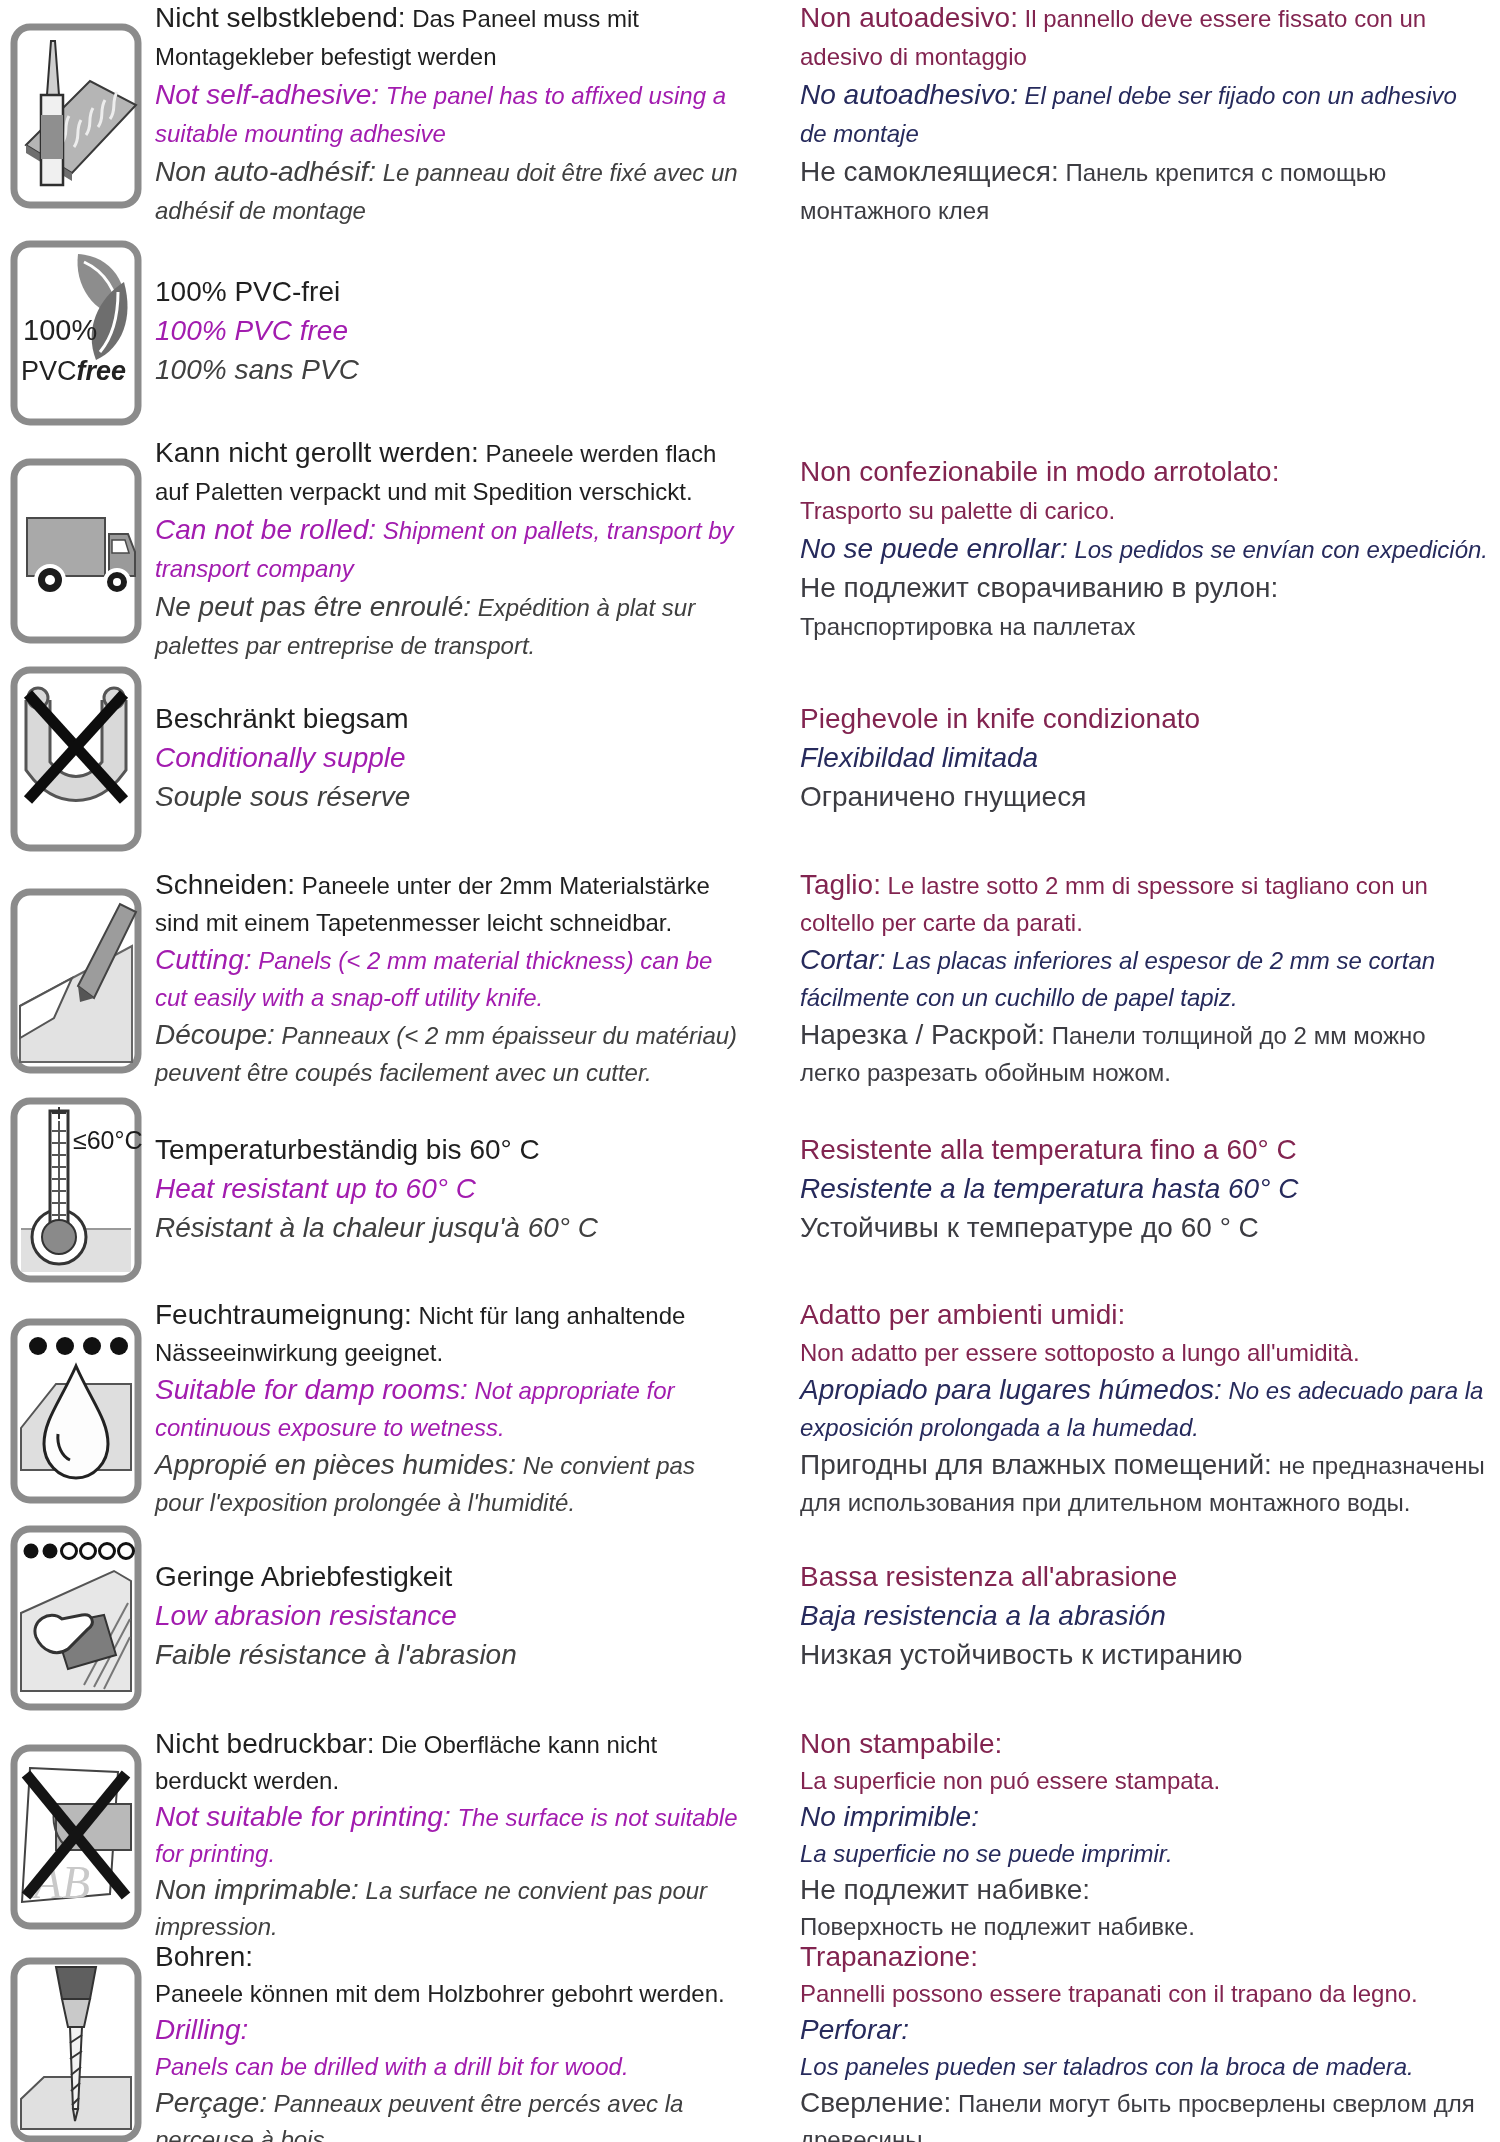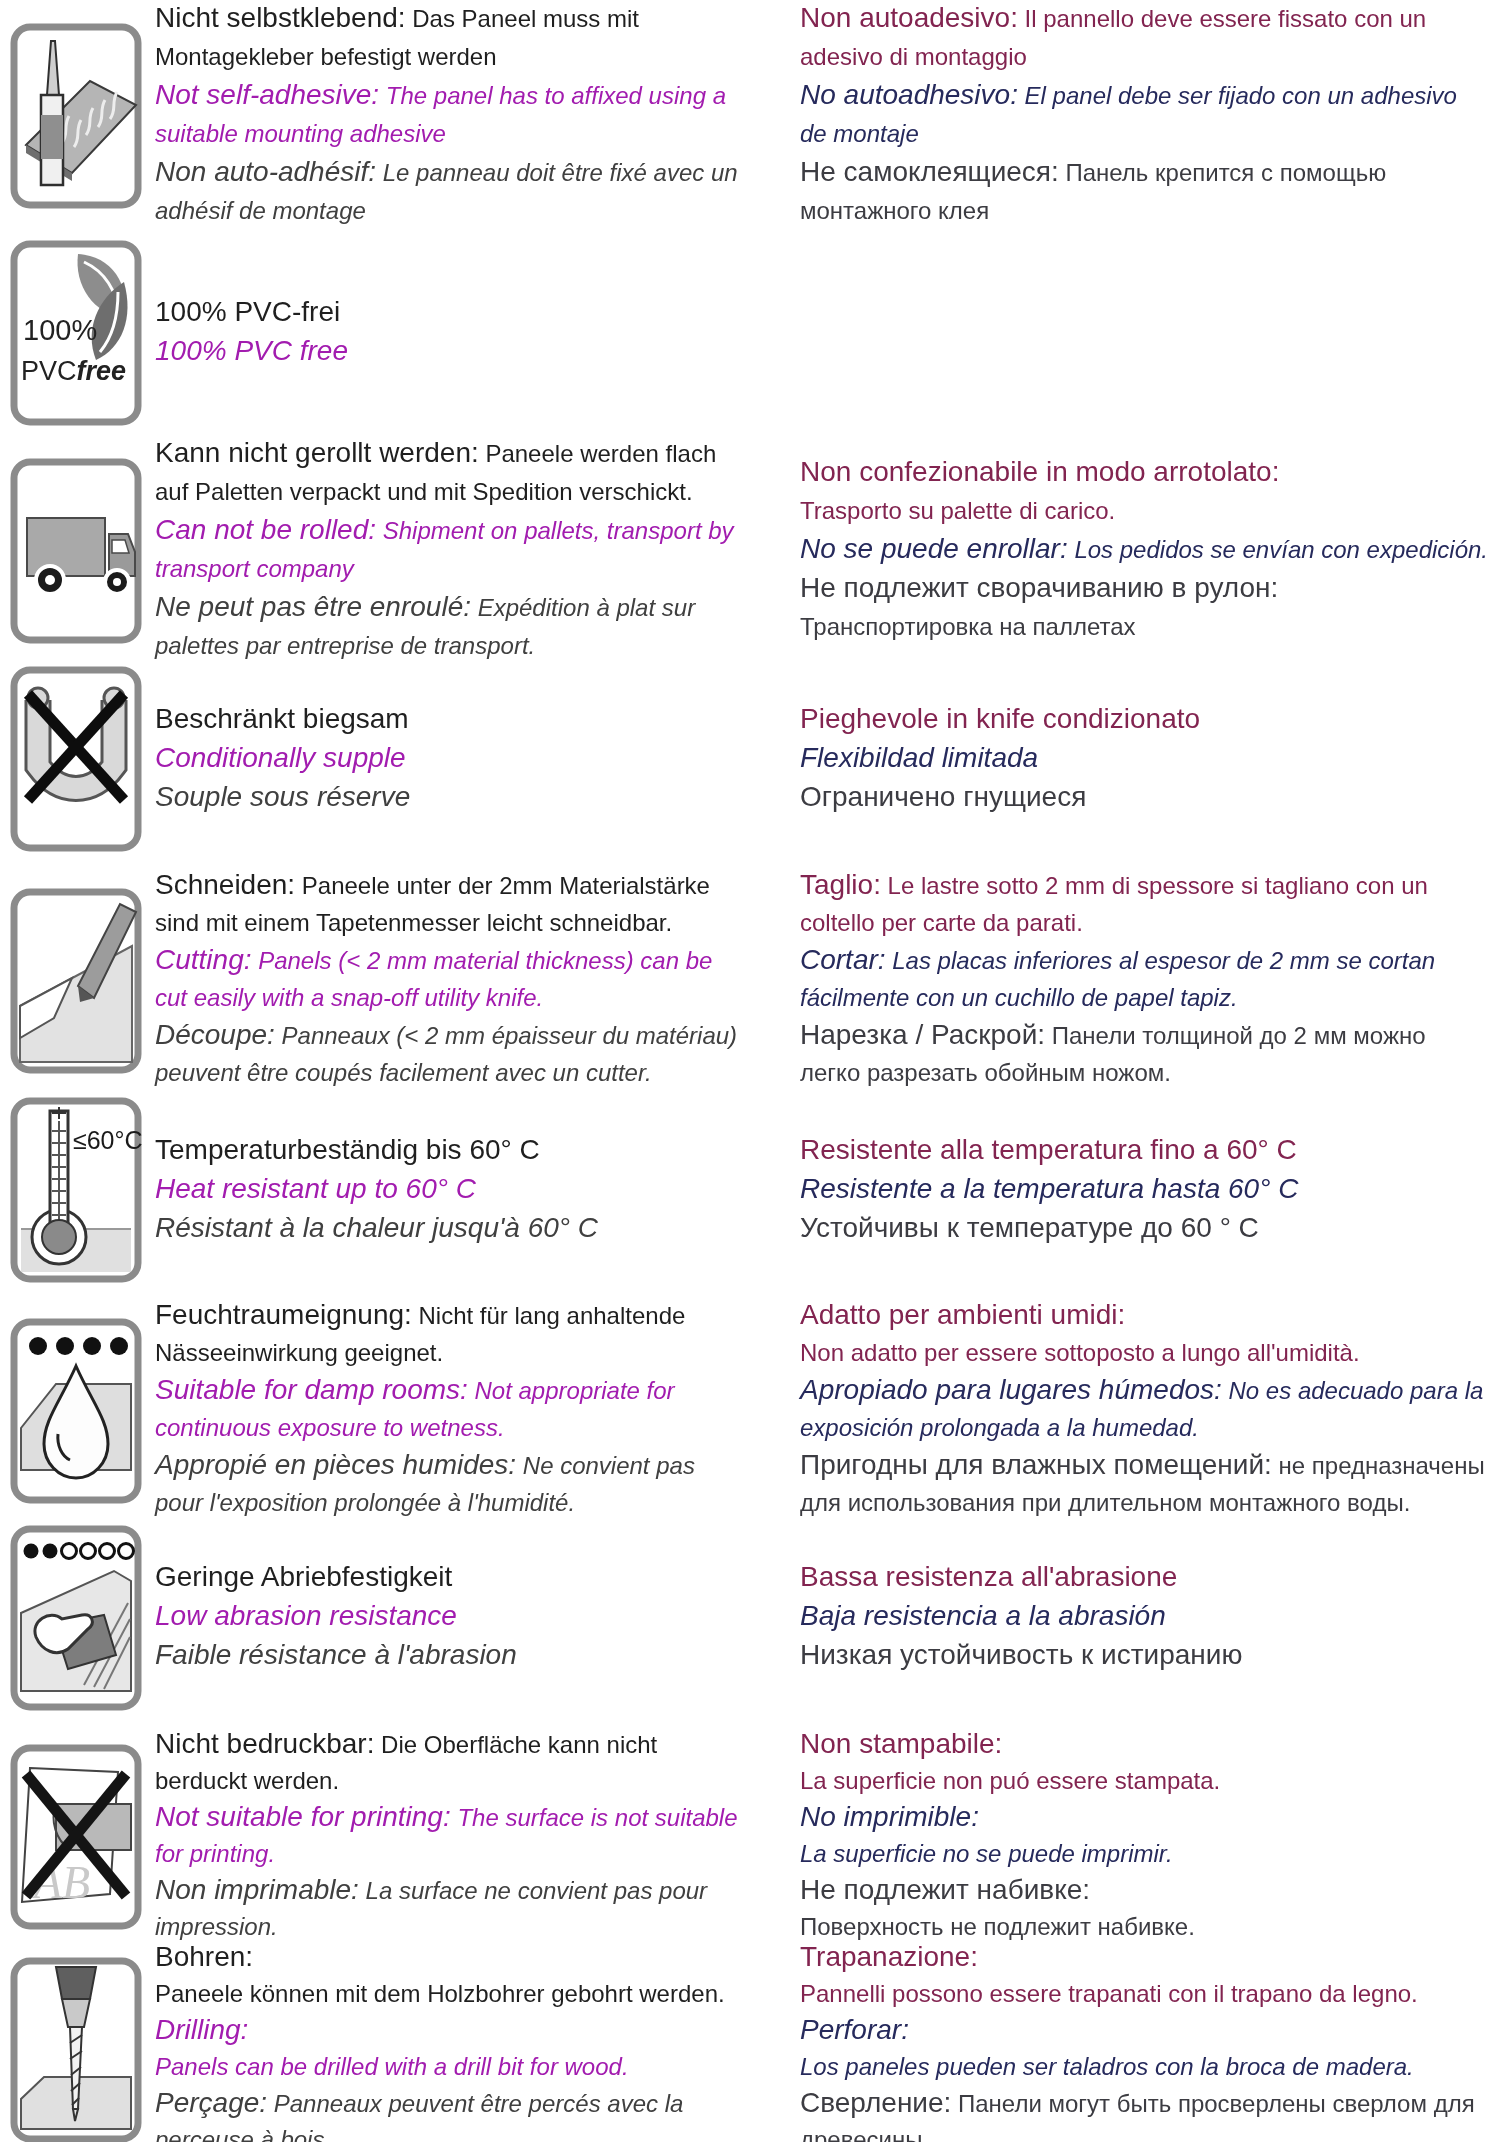--- a/index.html
+++ b/index.html
@@ -68,20 +68,21 @@
         <path d="M74,22 C96,32 106,52 108,70" stroke="#fff" stroke-width="3" fill="none"></path>
         <path d="M114,42 C124,78 112,108 86,120 C74,90 88,58 114,42 Z" fill="#6e6e6e"></path>
         <path d="M108,52 C108,80 100,100 90,112" stroke="#fff" stroke-width="3" fill="none"></path>
         <text x="13" y="100" font-size="29" fill="#222">100%</text>
         <text x="11" y="140" font-size="27" fill="#222"><tspan>PVC</tspan><tspan font-weight="bold" font-style="italic">free</tspan></text>
       </svg>
     </div>
     <div class="col left">
       <p class="line de"><span class="lbl">100% PVC-frei</span><span class="txt"></span></p>
       <p class="line en"><span class="lbl">100% PVC free</span><span class="txt"></span></p>
+      <p class="line fr"><span class="lbl">100% sans PVC</span><span class="txt"></span></p>
     </div>
   </section>
 
   <section class="row r3">
     <div class="icon-cell">
       <svg width="132" height="186" viewBox="0 0 132 186">
         <rect x="4" y="4" width="124" height="178" rx="16" fill="#fff" stroke="#8b8b8b" stroke-width="7"></rect>
         <rect x="17" y="60" width="78" height="58" fill="#a9a9a9" stroke="#4a4a4a" stroke-width="2"></rect>
         <polygon points="99,76 118,76 125,94 125,118 99,118" fill="#9a9a9a" stroke="#4a4a4a" stroke-width="2"></polygon>
         <polygon points="102,82 115,82 119,95 102,95" fill="#fff" stroke="#4a4a4a" stroke-width="1.5"></polygon>

